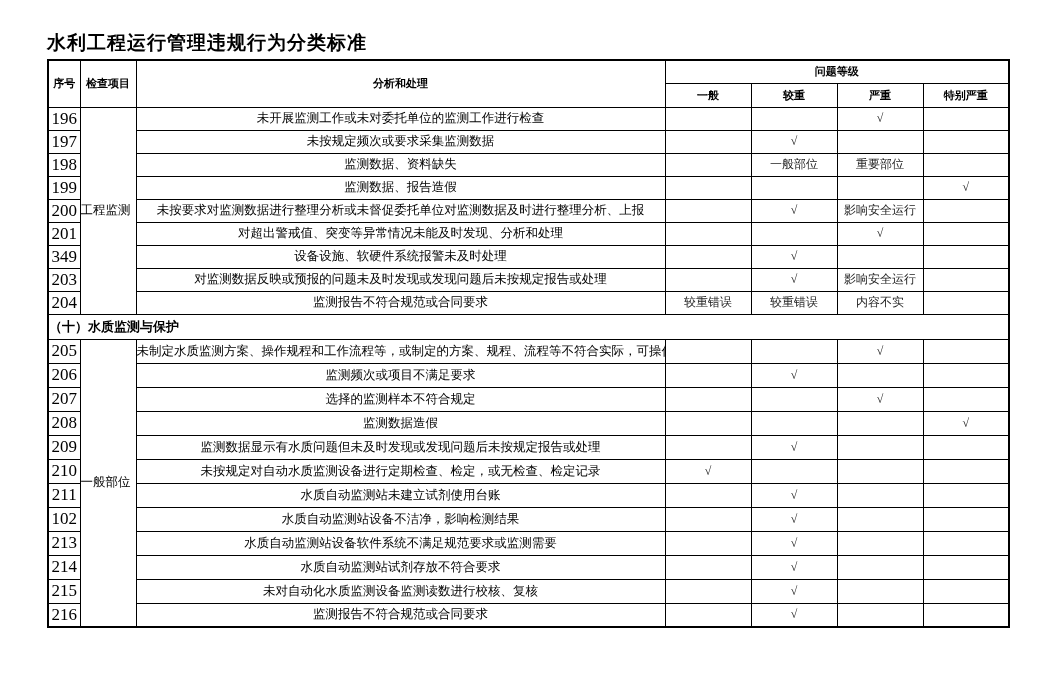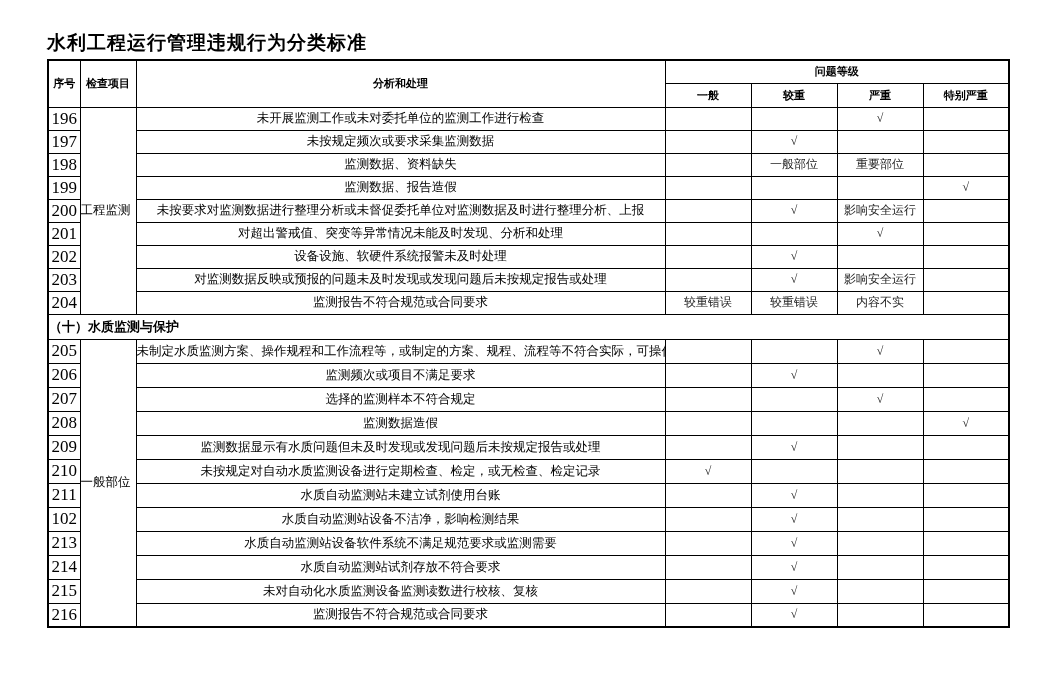--- a/index.html
+++ b/index.html
@@ -123,21 +123,21 @@
       </tr>
       <tr class="row-a">
         <td class="seq">201</td>
         <td class="desc">对超出警戒值、突变等异常情况未能及时发现、分析和处理</td>
         <td class="lvl"></td>
         <td class="lvl"></td>
         <td class="lvl">√</td>
         <td class="lvl"></td>
       </tr>
       <tr class="row-a">
-        <td class="seq">202</td>
+        <td class="seq">349</td>
         <td class="desc">设备设施、软硬件系统报警未及时处理</td>
         <td class="lvl"></td>
         <td class="lvl">√</td>
         <td class="lvl"></td>
         <td class="lvl"></td>
       </tr>
       <tr class="row-a">
         <td class="seq">203</td>
         <td class="desc">对监测数据反映或预报的问题未及时发现或发现问题后未按规定报告或处理</td>
         <td class="lvl"></td>

